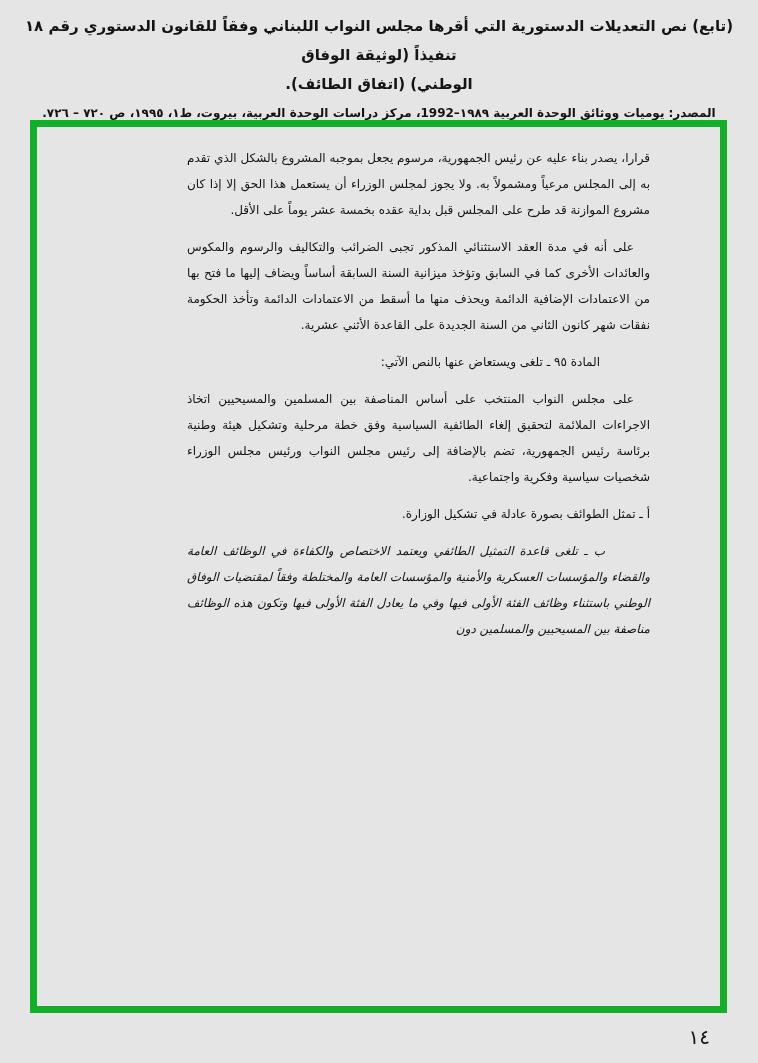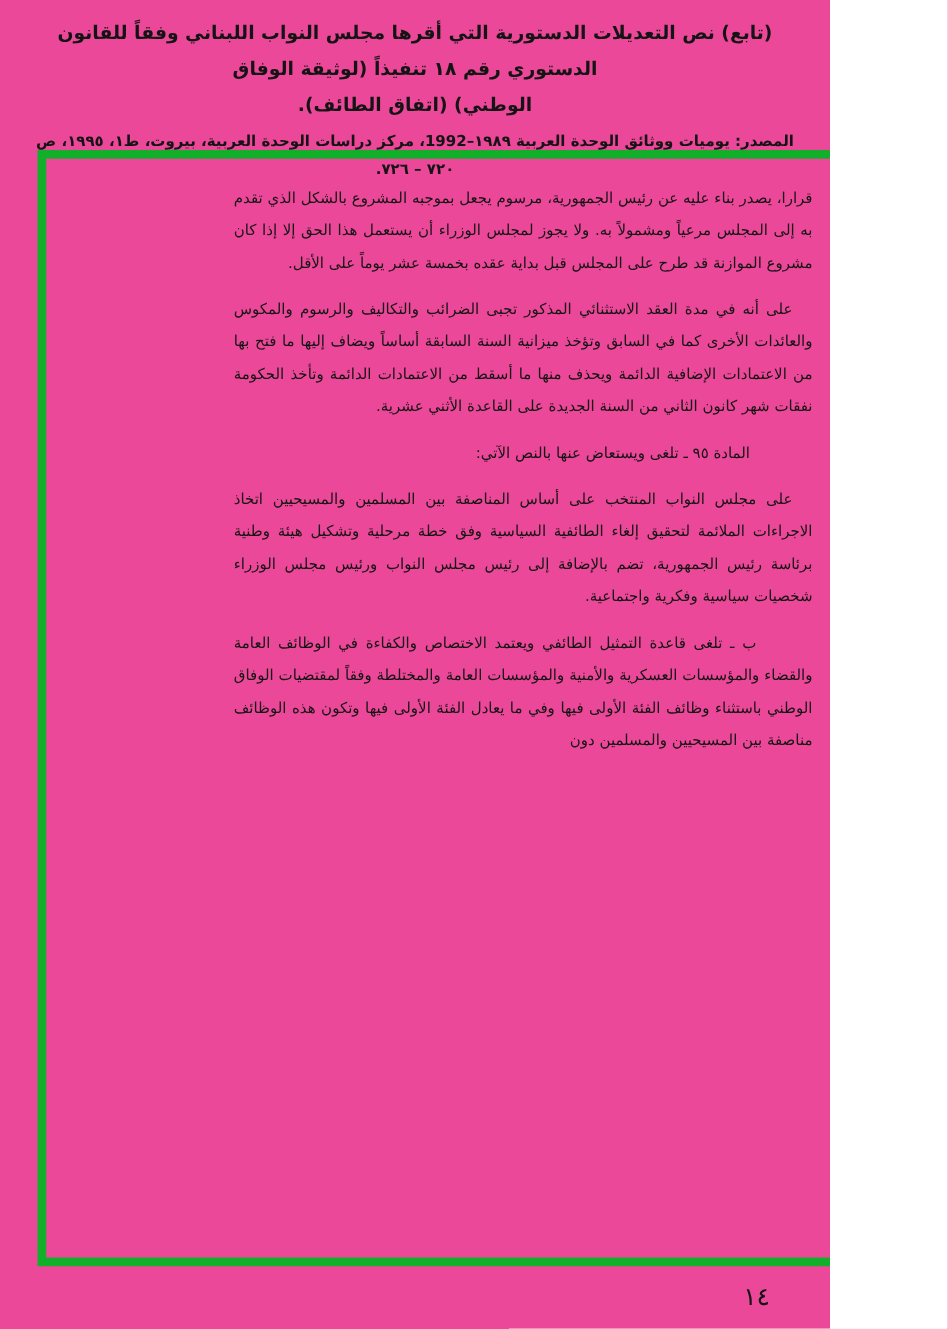--- a/index.html
+++ b/index.html
@@ -1,20 +1,20 @@
 <!DOCTYPE html>
 <html lang="ar"><head>
 <meta charset="utf-8">
 <style>
   html, body { margin: 0; padding: 0; background: #ffffff; }
   .page {
     position: relative;
-    width: 664px;
+    width: 758px;
     height: 1063px;
-    background: #ec4899;
+    background: #e5e5e5;
     font-family: "DejaVu Sans", sans-serif;
     color: #141414;
     overflow: hidden;
   }
   
   .doc-header {
     direction: rtl;
     text-align: center;
     padding-top: 12px;
   }
@@ -55,21 +55,21 @@
   .text-column p {
     margin: 0 0 11px 0;
     text-align: justify;
     text-align-last: right;
   }
   .para.flush        { text-indent: 0; }
   .para.indent       { text-indent: 16px; }
   .article-heading   { margin-right: 50px !important; text-align: right; }
   .subheading        { margin-right: 45px !important; text-align: right !important; }
   .list-item         { text-align: right !important; }
-  .para.hanging      { text-indent: 45px; }
+  .para.hanging      { text-indent: 45px; font-style: italic; }
   
   .page-number {
     position: absolute;
     left: 0;
     right: 48px;
     bottom: 14px;
     text-align: right;
     font-size: 20px;
     color: #141414;
   }
@@ -84,19 +84,20 @@
     <div class="title">الوطني) (اتفاق الطائف).</div>
     <div class="source">المصدر: يوميات ووثائق الوحدة العربية ١٩٨٩–1992، مركز دراسات الوحدة العربية، بيروت، ط١، ١٩٩٥، ص ٧٢٠ – ٧٢٦.</div>
   </header>
 
   <div class="highlight-box" style="border-color: rgb(18, 176, 42);">
     <div class="text-column">
       <p class="para flush">قرارا، يصدر بناء عليه عن رئيس الجمهورية، مرسوم يجعل بموجبه المشروع بالشكل الذي تقدم به إلى المجلس مرعياً ومشمولاً به. ولا يجوز لمجلس الوزراء أن يستعمل هذا الحق إلا إذا كان مشروع الموازنة قد طرح على المجلس قبل بداية عقده بخمسة عشر يوماً على الأقل.</p>
       <p class="para indent">على أنه في مدة العقد الاستثنائي المذكور تجبى الضرائب والتكاليف والرسوم والمكوس والعائدات الأخرى كما في السابق وتؤخذ ميزانية السنة السابقة أساساً ويضاف إليها ما فتح بها من الاعتمادات الإضافية الدائمة ويحذف منها ما أسقط من الاعتمادات الدائمة وتأخذ الحكومة نفقات شهر كانون الثاني من السنة الجديدة على القاعدة الأثني عشرية.</p>
       <p class="article-heading">المادة ٩٥ ـ تلغى ويستعاض عنها بالنص الآتي:</p>
       <p class="para indent">على مجلس النواب المنتخب على أساس المناصفة بين المسلمين والمسيحيين اتخاذ الاجراءات الملائمة لتحقيق إلغاء الطائفية السياسية وفق خطة مرحلية وتشكيل هيئة وطنية برئاسة رئيس الجمهورية، تضم بالإضافة إلى رئيس مجلس النواب ورئيس مجلس الوزراء شخصيات سياسية وفكرية واجتماعية.</p>
+      <p class="list-item">أ ـ تمثل الطوائف بصورة عادلة في تشكيل الوزارة.</p>
       <p class="para hanging">ب ـ تلغى قاعدة التمثيل الطائفي ويعتمد الاختصاص والكفاءة في الوظائف العامة والقضاء والمؤسسات العسكرية والأمنية والمؤسسات العامة والمختلطة وفقاً لمقتضيات الوفاق الوطني باستثناء وظائف الفئة الأولى فيها وفي ما يعادل الفئة الأولى فيها وتكون هذه الوظائف مناصفة بين المسيحيين والمسلمين دون</p>
     </div>
   </div>
 
   <div class="page-number">١٤</div>
 
 </div>
 
 </body></html>

